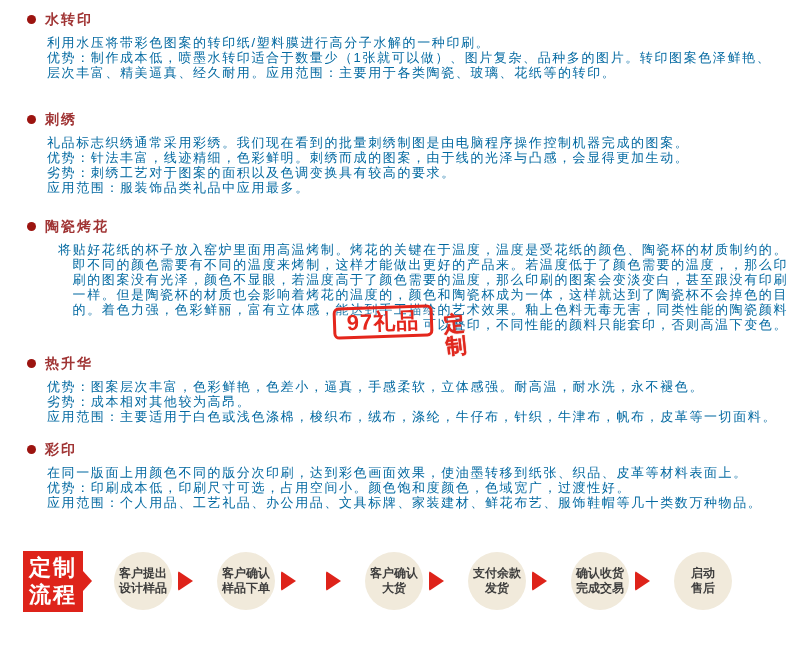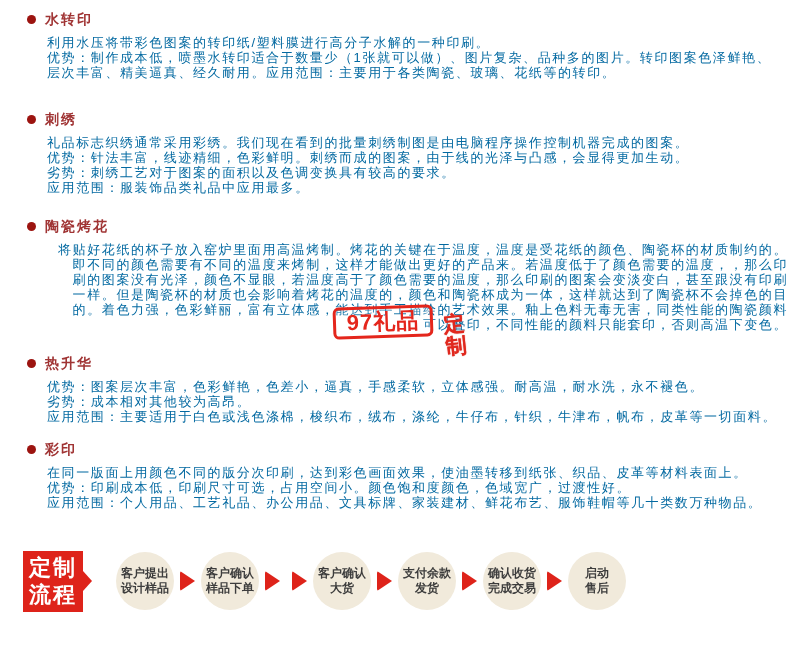--- a/index.html
+++ b/index.html
@@ -18,28 +18,28 @@
   
   .wm-box{position:absolute;left:333px;top:306px;width:94px;height:26px;
     border:3px solid #e4261c;border-radius:6px;display:flex;align-items:center;justify-content:center;
     color:#e4261c;font-size:22px;font-weight:bold;letter-spacing:1px;transform:rotate(-2deg);
     background:rgba(255,255,255,0.15);}
   .wm-seal{position:absolute;left:438px;top:313px;width:34px;color:#e0281e;font-weight:bold;
     font-size:21px;line-height:22px;text-align:center;transform:rotate(-6deg);
     text-shadow:0 0 1px #e0281e;}
 
   
-  .flow{position:absolute;left:23px;top:550px;height:62px;display:flex;align-items:center;gap:20px;}
+  .flow{position:absolute;left:23px;top:550px;height:62px;display:flex;align-items:center;}
   .badge{position:relative;width:60px;height:61px;background:#de231a;color:#ffffff;
     display:flex;flex-direction:column;align-items:center;justify-content:center;
     font-size:22px;font-weight:bold;letter-spacing:2px;line-height:27px;flex:0 0 auto;margin-right:13px;}
   .badge::after{content:"";position:absolute;right:-9px;top:50%;margin-top:-10px;
     border-left:9px solid #de231a;border-top:10px solid transparent;border-bottom:10px solid transparent;}
   .steps{display:flex;align-items:center;}
-  .step{display:flex;align-items:center;}
+  .step{display:flex;align-items:center;margin-left:18px;}
   .circle{width:58px;height:58px;border-radius:50%;background:#f1eadb;
     display:flex;flex-direction:column;align-items:center;justify-content:center;flex:0 0 auto;}
   .c-line{font-size:12px;font-weight:bold;color:#3d3d3d;line-height:15px;white-space:nowrap;}
   .arrow{width:0;height:0;border-left:15px solid #de231a;border-top:10px solid transparent;
     border-bottom:10px solid transparent;margin:0 6px;border-radius:2px;}
   .step:last-child .arrow{display:none;}
 </style>
 </head>
 <body>
 

